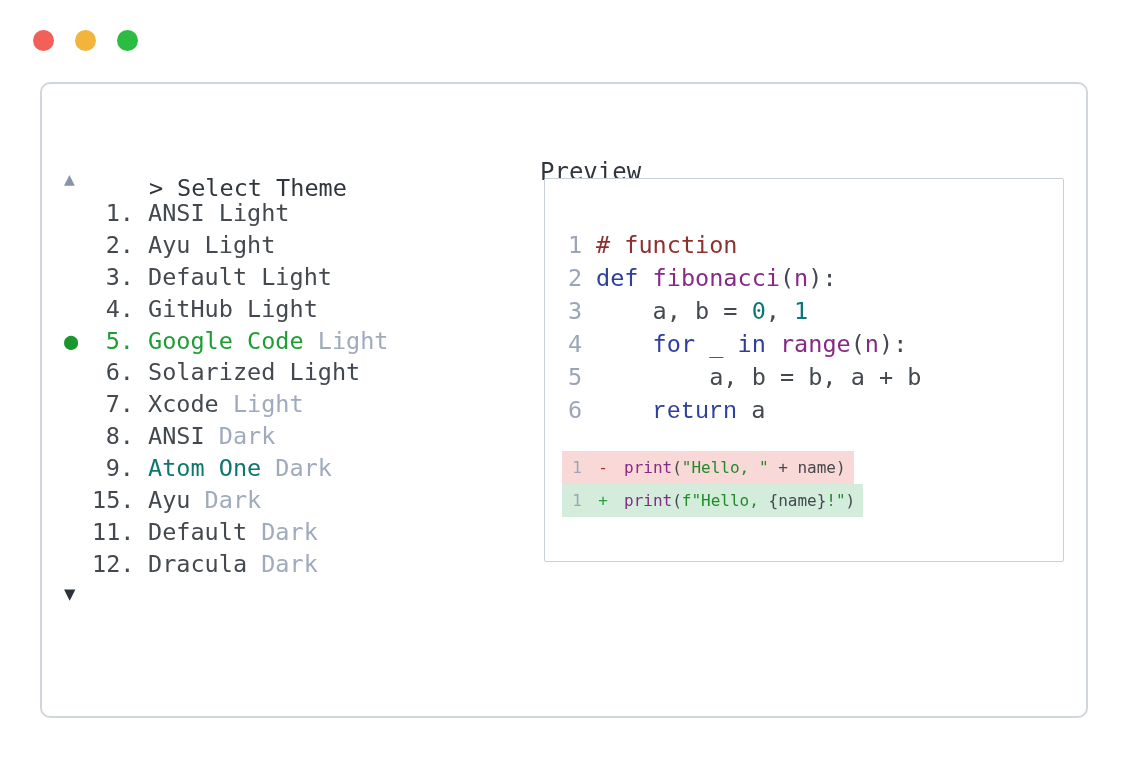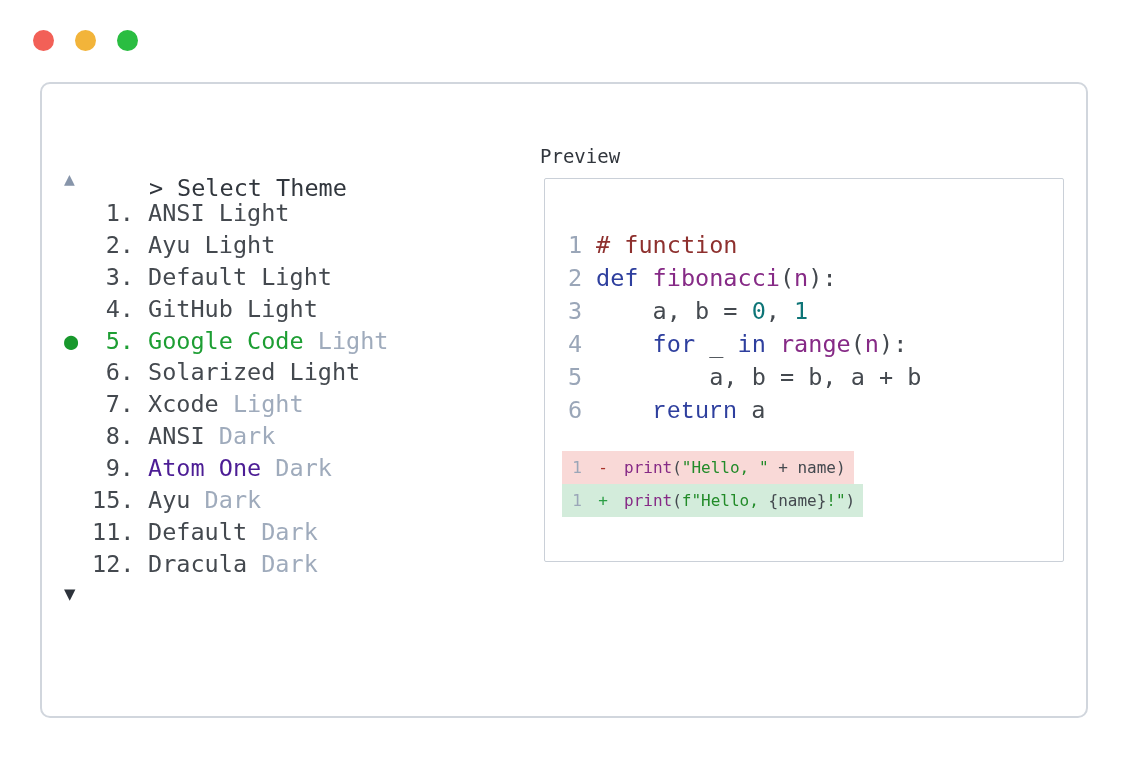--- a/index.html
+++ b/index.html
@@ -8,21 +8,21 @@
     font-family:"DejaVu Sans Mono","Liberation Mono",monospace;
   }
   .dots{position:absolute;left:33px;top:30px;display:flex;gap:21px;}
   .dot{width:21px;height:21px;border-radius:50%;}
   .panel{
     position:absolute;left:40px;top:82px;width:1044px;height:632px;
     border:2px solid #d1d6dd;border-radius:10px;background:#fff;
   }
   .hdr{position:absolute;left:22px;top:56px;font-size:23.5px;line-height:32px;white-space:pre;}
   .hdr .title{margin-left:14px;}
-  .plabel{position:absolute;left:498px;top:56px;font-size:19px;line-height:32px;}
+  .plabel{position:absolute;left:498px;top:72px;font-size:24px;line-height:32px;}
   .scroll-up{position:absolute;left:22px;top:86px;font-size:18px;line-height:18px;}
   .scroll-down{position:absolute;left:22px;top:500px;font-size:19px;line-height:19px;}
   .list{position:absolute;left:22px;top:114px;font-size:23.5px;}
   .row{display:flex;height:31.9px;line-height:31.9px;white-space:pre;}
   .row .marker{width:28px;}
   .row .num{width:42px;text-align:right;}
   .row .gap{width:14px;}
   .footer{position:absolute;left:22px;top:560px;font-size:23.5px;line-height:32px;white-space:pre;}
   .pbox{
     position:absolute;left:502px;top:94px;width:518px;height:382px;
@@ -58,21 +58,21 @@
 
     <div class="list" id="theme-list">
         <div class="row"><span class="marker" style="color: rgb(24, 152, 44);"></span><span class="num" style="color: rgb(68, 73, 79);">1.</span><span class="gap"></span><span style="color: rgb(68, 73, 79);">ANSI </span><span style="color: rgb(68, 73, 79);">Light</span></div>
         <div class="row"><span class="marker" style="color: rgb(24, 152, 44);"></span><span class="num" style="color: rgb(68, 73, 79);">2.</span><span class="gap"></span><span style="color: rgb(68, 73, 79);">Ayu </span><span style="color: rgb(68, 73, 79);">Light</span></div>
         <div class="row"><span class="marker" style="color: rgb(24, 152, 44);"></span><span class="num" style="color: rgb(68, 73, 79);">3.</span><span class="gap"></span><span style="color: rgb(68, 73, 79);">Default </span><span style="color: rgb(68, 73, 79);">Light</span></div>
         <div class="row"><span class="marker" style="color: rgb(24, 152, 44);"></span><span class="num" style="color: rgb(68, 73, 79);">4.</span><span class="gap"></span><span style="color: rgb(68, 73, 79);">GitHub </span><span style="color: rgb(68, 73, 79);">Light</span></div>
         <div class="row"><span class="marker" style="color: rgb(24, 152, 44);">●</span><span class="num" style="color: rgb(29, 158, 51);">5.</span><span class="gap"></span><span style="color: rgb(29, 158, 51);">Google Code </span><span style="color: rgb(159, 171, 188);">Light</span></div>
         <div class="row"><span class="marker" style="color: rgb(24, 152, 44);"></span><span class="num" style="color: rgb(68, 73, 79);">6.</span><span class="gap"></span><span style="color: rgb(68, 73, 79);">Solarized </span><span style="color: rgb(68, 73, 79);">Light</span></div>
         <div class="row"><span class="marker" style="color: rgb(24, 152, 44);"></span><span class="num" style="color: rgb(68, 73, 79);">7.</span><span class="gap"></span><span style="color: rgb(68, 73, 79);">Xcode </span><span style="color: rgb(159, 171, 188);">Light</span></div>
         <div class="row"><span class="marker" style="color: rgb(24, 152, 44);"></span><span class="num" style="color: rgb(68, 73, 79);">8.</span><span class="gap"></span><span style="color: rgb(68, 73, 79);">ANSI </span><span style="color: rgb(159, 171, 188);">Dark</span></div>
-        <div class="row"><span class="marker" style="color: rgb(24, 152, 44);"></span><span class="num" style="color: rgb(68, 73, 79);">9.</span><span class="gap"></span><span style="color: #4c1d95;">Atom One </span><span style="color: rgb(159, 171, 188);">Dark</span></div>
+        <div class="row"><span class="marker" style="color: rgb(24, 152, 44);"></span><span class="num" style="color: rgb(68, 73, 79);">9.</span><span class="gap"></span><span style="color: #0f766e;">Atom One </span><span style="color: rgb(159, 171, 188);">Dark</span></div>
         <div class="row"><span class="marker" style="color: rgb(24, 152, 44);"></span><span class="num" style="color: rgb(68, 73, 79);">15.</span><span class="gap"></span><span style="color: rgb(68, 73, 79);">Ayu </span><span style="color: rgb(159, 171, 188);">Dark</span></div>
         <div class="row"><span class="marker" style="color: rgb(24, 152, 44);"></span><span class="num" style="color: rgb(68, 73, 79);">11.</span><span class="gap"></span><span style="color: rgb(68, 73, 79);">Default </span><span style="color: rgb(159, 171, 188);">Dark</span></div>
         <div class="row"><span class="marker" style="color: rgb(24, 152, 44);"></span><span class="num" style="color: rgb(68, 73, 79);">12.</span><span class="gap"></span><span style="color: rgb(68, 73, 79);">Dracula </span><span style="color: rgb(159, 171, 188);">Dark</span></div>
       </div>
 
     <div class="scroll-down" style="color: rgb(45, 51, 59);">▼</div>
 
 
     <div class="pbox" id="pbox" style="border-color: rgb(202, 208, 216);">
       <div class="code" id="code-block">

